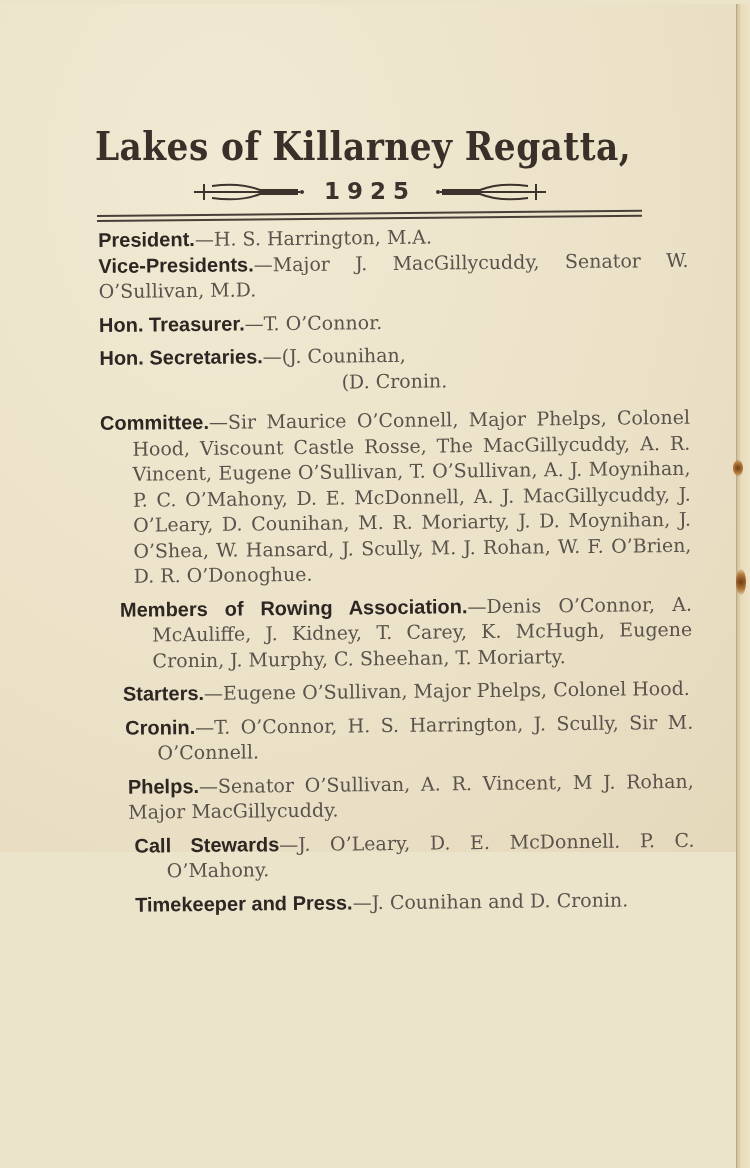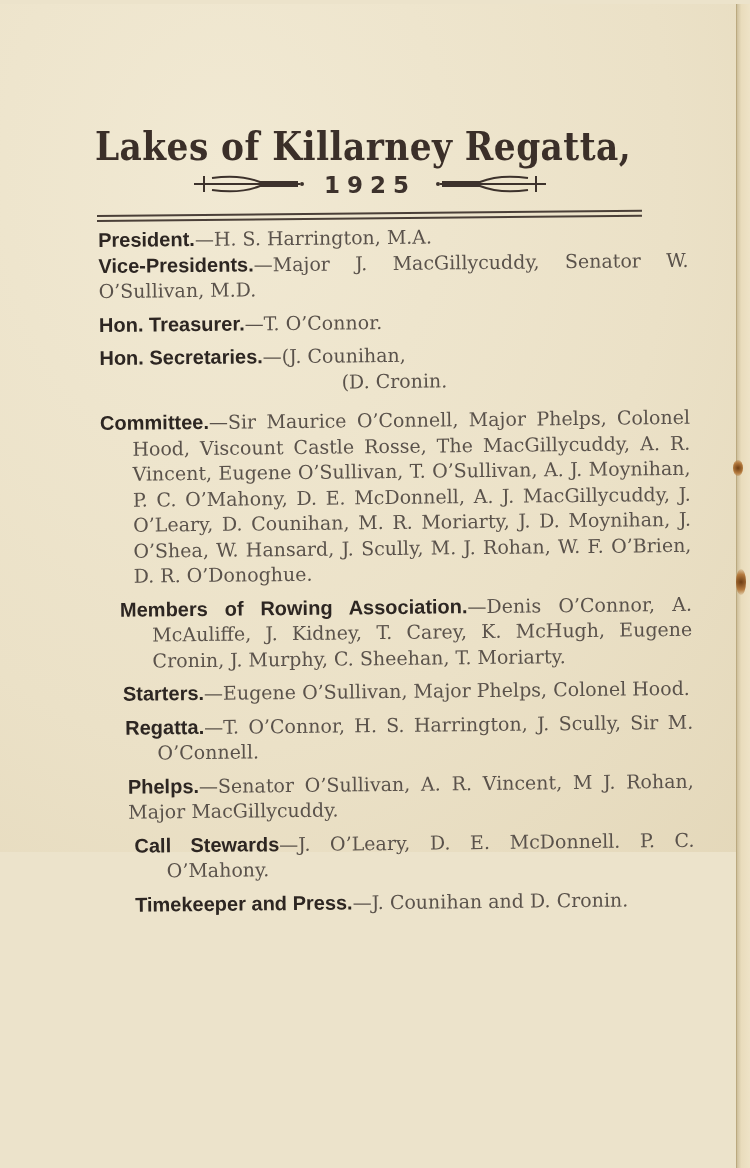--- a/index.html
+++ b/index.html
@@ -24,21 +24,21 @@
   }
   .title {
     position: absolute; left: 95px; top: 118px; width: 560px; text-align: center;
     font-family: "DejaVu Serif", serif; font-weight: bold;
     font-size: 40px; color: #3b2f29; letter-spacing: 0.5px;
     transform: scaleX(0.86); transform-origin: left top;
     white-space: nowrap;
   }
   .year-row {
     position: absolute; left: 185px; top: 168px; width: 370px; height: 32px;
-    display: flex; align-items: flex-start; justify-content: center; gap: 14px;
+    display: flex; align-items: flex-end; justify-content: center; gap: 14px;
   }
   .flourish { width: 120px; height: 24px; }
   .year {
     font-family: "DejaVu Sans", sans-serif; font-weight: bold; font-size: 23px;
     color: #3d322c; letter-spacing: 7px;
   }
   .rule {
     position: absolute; left: 97px; width: 545px; height: 2px; background: #4a3f38;
     transform: rotate(-0.55deg); transform-origin: left center;
   }
@@ -105,21 +105,21 @@
     <p class="entry hang" style="margin-top:14px">
       <span class="lbl">Committee.</span><span class="val">—</span><span class="val">Sir Maurice O’Connell, Major Phelps, Colonel Hood, Viscount Castle Rosse, The MacGillycuddy, A. R. Vincent, Eugene O’Sullivan, T. O’Sullivan, A. J. Moynihan, P. C. O’Mahony, D. E. McDonnell, A. J. MacGillycuddy, J. O’Leary, D. Counihan, M. R. Moriarty, J. D. Moynihan, J. O’Shea, W. Hansard, J. Scully, M. J. Rohan, W. F. O’Brien, D. R. O’Donoghue.</span>
     </p>
     <p class="entry hang" style="padding-left:50px; text-indent:-32px;">
       <span class="lbl">Members of Rowing Association.</span><span class="val">—</span><span class="val">Denis O’Connor, A. McAuliffe, J. Kidney, T. Carey, K. McHugh, Eugene Cronin, J. Murphy, C. Sheehan, T. Moriarty.</span>
     </p>
     <p class="entry" style="padding-left:20px">
       <span class="lbl">Starters.</span><span class="val">—</span><span class="val">Eugene O’Sullivan, Major Phelps, Colonel Hood.</span>
     </p>
     <p class="entry hang" style="padding-left:54px; text-indent:-32px;">
-      <span class="lbl">Regatta.</span><span class="val">—</span><span class="val">T. O’Connor, H. S. Harrington, J. Scully, Sir M. O’Connell.</span>
+      <span class="lbl">Cronin.</span><span class="val">—</span><span class="val">T. O’Connor, H. S. Harrington, J. Scully, Sir M. O’Connell.</span>
     </p>
     <p class="entry" style="padding-left:24px">
       <span class="lbl">Phelps.</span><span class="val">—</span><span class="val">Senator O’Sullivan, A. R. Vincent, M J. Rohan, Major MacGillycuddy.</span>
     </p>
     <p class="entry hang" style="padding-left:62px; text-indent:-32px;">
       <span class="lbl">Call Stewards</span><span class="val">—</span><span class="val">J. O’Leary, D. E. McDonnell. P. C. O’Mahony.</span>
     </p>
     <p class="entry hang" style="padding-left:60px; text-indent:-30px;">
       <span class="lbl">Timekeeper and Press.</span><span class="val">—</span><span class="val">J. Counihan and D. Cronin.</span>
     </p>

